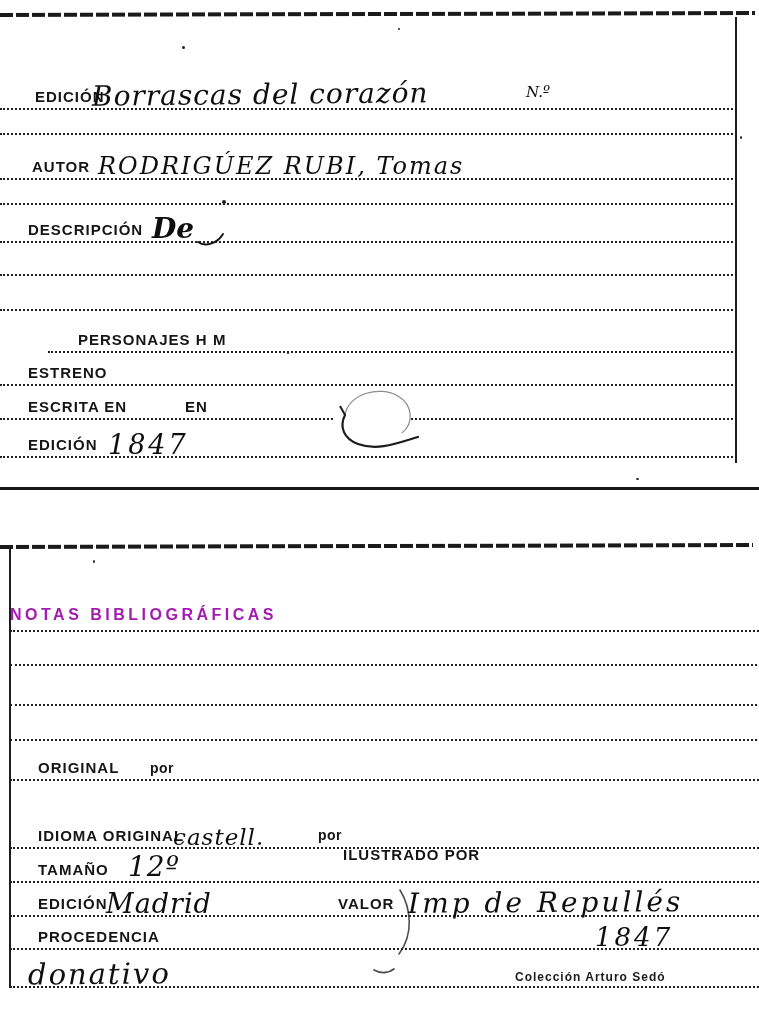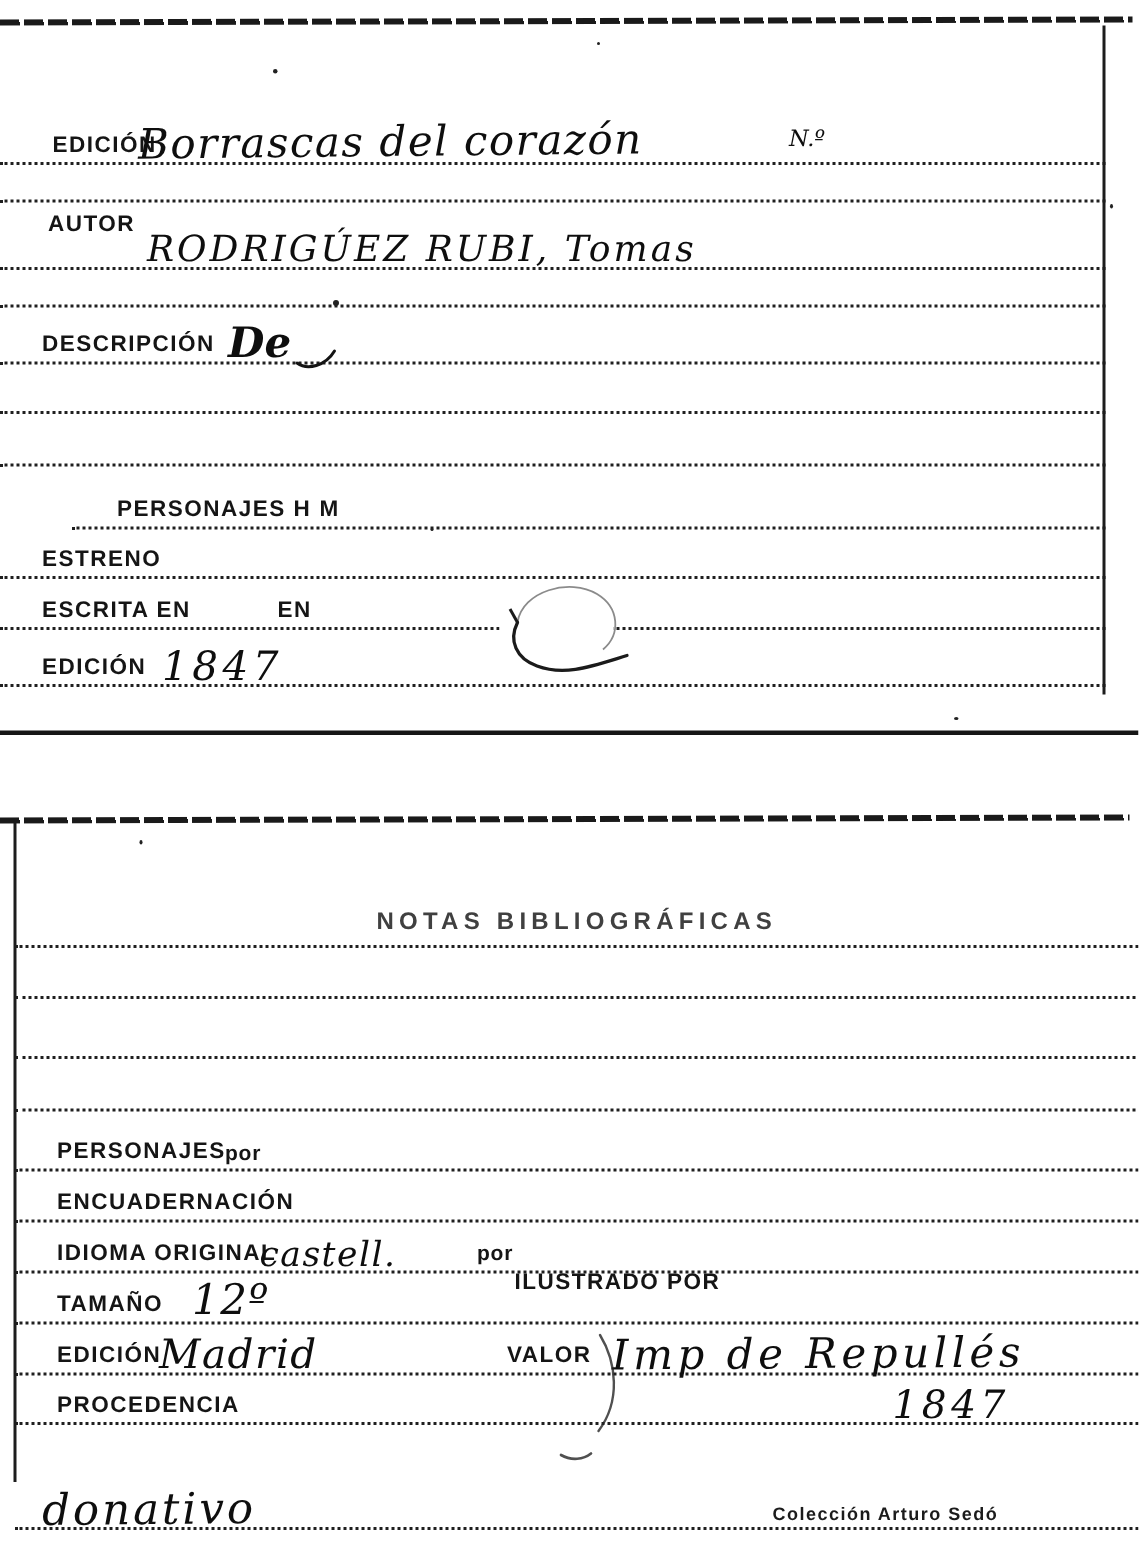--- a/index.html
+++ b/index.html
@@ -29,22 +29,22 @@
       repeating-linear-gradient(90deg,#1a1a1a 0 13px, rgba(0,0,0,0) 13px 16px,
                                 #1a1a1a 16px 29px, rgba(0,0,0,0) 29px 32px);
     transform:rotate(-0.15deg);
   }
   .solid{position:absolute;background:#161616;}
   .vline{position:absolute;width:2px;background:#1c1c1c;}
   .mask{position:absolute;background:#ffffff;z-index:5;}
   .smudge{position:absolute;z-index:6;}
   .speck{position:absolute;background:#222;border-radius:50%;}
   .header-label{
-    position:absolute;left:0;right:0;text-align:center;
-    font-weight:700;font-size:16px;letter-spacing:3.5px;color:#404040;
+    position:absolute;left:0;right:0;
+    font-weight:700;font-size:16px;letter-spacing:3.5px;color:#a21caf;
   }
   .stamp{
     position:absolute;font-weight:700;font-size:12px;letter-spacing:1px;color:#1b1b1b;
     white-space:nowrap;
   }
 </style>
 </head>
 <body>
 
 <div class="ragged" style="top:12px;left:0;width:755px;"></div>
@@ -53,21 +53,21 @@
 
   <div class="row" style="top:54px;height:38px;">
     <span class="label" style="left:35px;bottom:3px;">EDICIÓN</span>
     <span class="hand" style="left:92px;bottom:-1px;font-size:28px;letter-spacing:1px;transform:rotate(-0.6deg);">Borrascas del corazón</span>
     <span class="hand" style="left:526px;bottom:8px;font-size:15px;">N.º</span>
   </div>
 
   <div class="dotline" style="top:117px;left:0;right:0;"></div>
 
   <div class="row" style="top:124px;height:38px;">
-    <span class="label" style="left:32px;bottom:20px;">AUTOR</span>
+    <span class="label" style="left:32px;bottom:3px;">AUTOR</span>
     <span class="hand" style="left:98px;bottom:0;font-size:24px;letter-spacing:2px;">RODRIGÚEZ RUBI, Tomas</span>
   </div>
 
   <div class="dotline" style="top:187px;left:0;right:0;"></div>
 
   <div class="row" style="top:187px;height:38px;">
     <span class="label" style="left:28px;bottom:3px;">DESCRIPCIÓN</span>
     <span class="hand" style="left:152px;bottom:-2px;font-size:28px;font-weight:bold;">De</span>
   </div>
 
@@ -115,27 +115,24 @@
 
   <div class="row" style="top:38px;height:46px;">
     <span class="header-label" style="bottom:6px;">NOTAS BIBLIOGRÁFICAS</span>
   </div>
 
   <div class="dotline" style="top:118px;left:0;right:2px;"></div>
   <div class="dotline" style="top:158px;left:0;right:2px;"></div>
   <div class="dotline" style="top:193px;left:0;right:2px;"></div>
 
   <div class="row" style="top:203px;height:30px;">
-    <span class="label" style="left:28px;bottom:3px;">PERSONAJES</span>
+    <span class="label" style="left:28px;bottom:3px;">ORIGINAL</span>
     <span class="label label-sm" style="left:140px;bottom:3px;">por</span>
   </div>
 
-  <div class="row" style="top:237px;height:30px;">
-    <span class="label" style="left:28px;bottom:3px;">ENCUADERNACIÓN</span>
-  </div>
 
   <div class="row" style="top:269px;height:32px;">
     <span class="label" style="left:28px;bottom:3px;">IDIOMA ORIGINAL</span>
     <span class="hand" style="left:163px;bottom:-2px;font-size:23px;letter-spacing:1px;">castell.</span>
     <span class="label label-sm" style="left:308px;bottom:4px;">por</span>
   </div>
 
   <div class="row" style="top:303px;height:32px;">
     <span class="label" style="left:28px;bottom:3px;">TAMAÑO</span>
     <span class="hand" style="left:118px;bottom:0;font-size:28px;letter-spacing:1px;">12º</span>
@@ -147,21 +144,21 @@
     <span class="hand" style="left:96px;bottom:-2px;font-size:27px;letter-spacing:1px;">Madrid</span>
     <span class="label" style="left:328px;bottom:3px;">VALOR</span>
     <span class="hand" style="left:398px;bottom:-2px;font-size:28px;letter-spacing:3px;transform:rotate(-0.4deg);">Imp de Repullés</span>
   </div>
 
   <div class="row" style="top:370px;height:32px;">
     <span class="label" style="left:28px;bottom:3px;">PROCEDENCIA</span>
     <span class="hand" style="left:585px;bottom:-2px;font-size:26px;letter-spacing:3px;">1847</span>
   </div>
 
-  <div class="row" style="top:404px;height:36px;margin-top:32px;">
+  <div class="row" style="top:404px;height:36px;">
     <span class="hand" style="left:18px;bottom:-3px;font-size:29px;letter-spacing:2px;transform:rotate(-0.5deg);">donativo</span>
     <span class="stamp" style="left:505px;bottom:2px;">Colección Arturo Sedó</span>
   </div>
 </div>
 
 <svg class="smudge" style="left:348px;top:886px;" width="80" height="95" viewBox="0 0 80 95">
   <path d="M52,4 C63,22 66,48 51,68" stroke="#242424" stroke-width="1.6" fill="none" opacity="0.8" stroke-linecap="round"></path>
   <path d="M26,84 C33,88 41,87 46,83" stroke="#242424" stroke-width="1.8" fill="none" opacity="0.8" stroke-linecap="round"></path>
 </svg>
 

